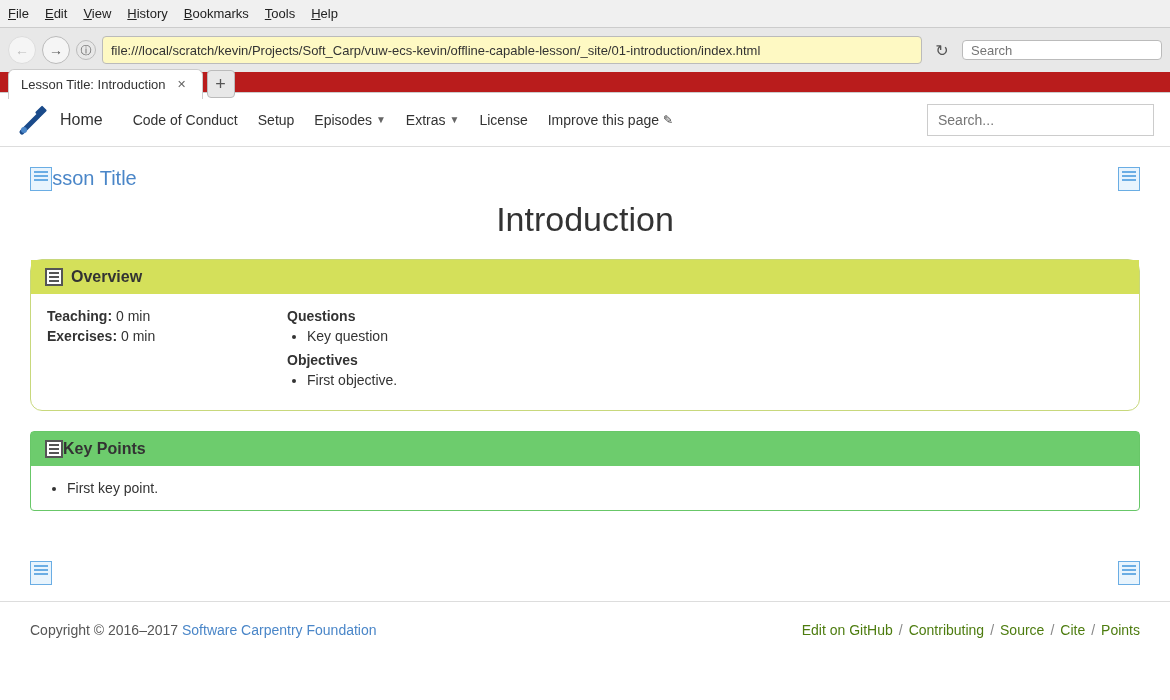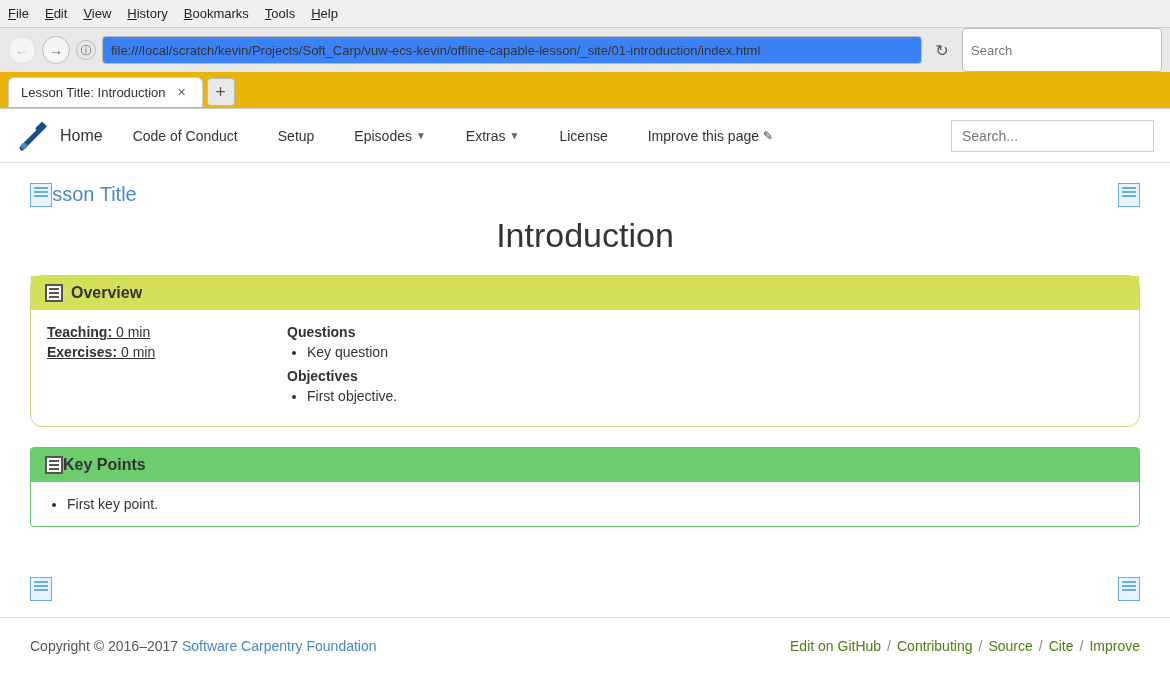--- a/index.html
+++ b/index.html
@@ -53,47 +53,47 @@
       display: flex; align-items: center; justify-content: center;
       font-size: 11px; color: #555; cursor: pointer;
     }
     .address-bar {
       flex: 1;
       height: 28px;
       border: 1px solid #bbb;
       border-radius: 4px;
       padding: 0 8px;
       font-size: 13px;
-      background: #3b82f6;
+      background: #fef9c3;
       color: #333;
       outline: none;
     }
     .reload-btn {
       width: 28px; height: 28px;
       display: flex; align-items: center; justify-content: center;
       cursor: pointer; color: #555; font-size: 16px;
     }
     .search-bar-chrome {
-      height: 44px;
+      height: 20px;
       border: 1px solid #bbb;
       border-radius: 4px;
       padding: 0 8px;
       font-size: 13px;
       background: #fff;
       width: 200px;
       outline: none;
     }
 
     
     .tab-bar {
       display: flex;
       align-items: center;
       padding: 4px 8px 0;
-      background: #eab308;
-      height: 36px;
+      background: #b91c1c;
+      height: 20px;
     }
     .tab {
       display: flex; align-items: center;
       background: #fff;
       border: 1px solid #ccc;
       border-bottom: none;
       border-radius: 6px 6px 0 0;
       padding: 4px 12px;
       font-size: 13px;
       height: 30px;
@@ -131,35 +131,35 @@
       text-align: right;
     }
     .logo-icon {
       width: 36px; height: 36px;
     }
     .logo-home {
       font-size: 16px; color: #333; cursor: pointer;
       text-decoration: none;
     }
     .page-nav-links {
-      display: flex; align-items: center; gap: 20px; flex: 1;
+      display: flex; align-items: center; gap: 0; flex: 1;
     }
     .nav-link {
       font-size: 14px; color: #333; text-decoration: none;
       padding: 6px 10px; cursor: pointer;
       display: flex; align-items: center; gap: 4px;
     }
     .nav-dropdown-arrow { font-size: 10px; color: #666; }
     .page-search {
       height: 32px;
       border: 1px solid #ccc;
       border-radius: 0;
       padding: 0 10px;
       font-size: 14px;
-      width: 203px;
+      width: 227px;
       outline: none;
     }
 
     
     .main-content {
       padding: 20px 30px;
       position: relative;
     }
 
     .lesson-title-row {
@@ -204,21 +204,20 @@
       font-size: 16px;
       font-weight: bold;
     }
     .overview-body {
       padding: 14px 16px;
       display: flex;
       gap: 40px;
     }
     .overview-left {
       min-width: 200px;
-      text-decoration: underline;
     }
     .overview-left p {
       font-size: 14px;
       margin-bottom: 4px;
     }
     .overview-left span.label { font-weight: bold; }
     .overview-right {}
     .overview-right h4 {
       font-size: 14px;
       font-weight: bold;
@@ -479,15 +478,15 @@
   </div>
   <div class="footer-right">
     <a href="#">Edit on GitHub</a>
     <span class="sep">/</span>
     <a href="#">Contributing</a>
     <span class="sep">/</span>
     <a href="#">Source</a>
     <span class="sep">/</span>
     <a href="#">Cite</a>
     <span class="sep">/</span>
-    <a href="#">Improve</a>
+    <a href="#">Points</a>
   </div>
 </div>
 
 </body></html>

